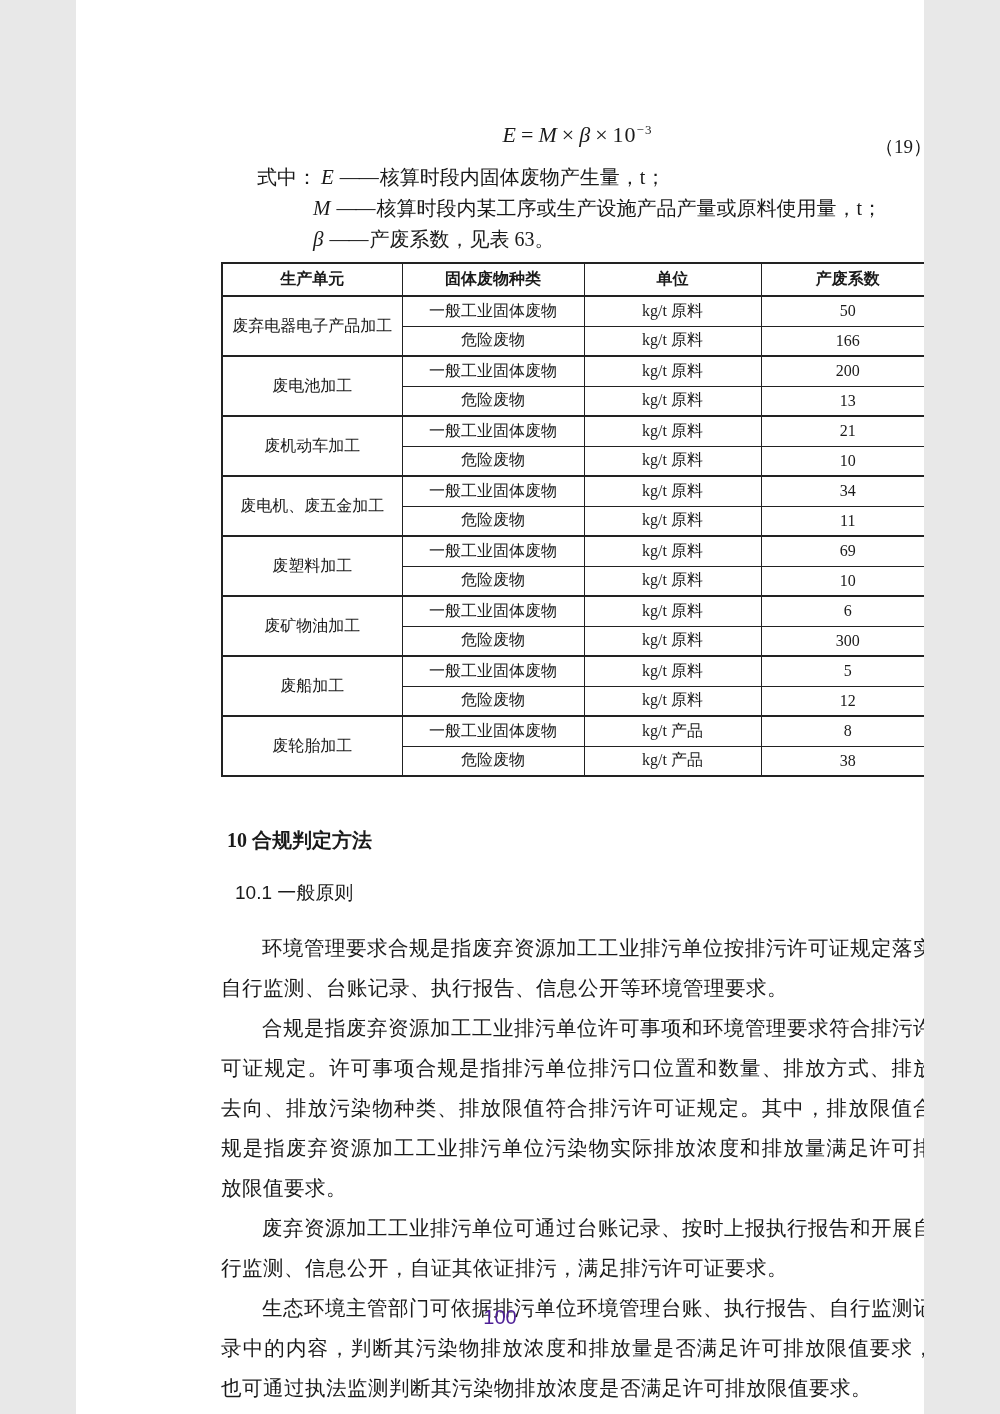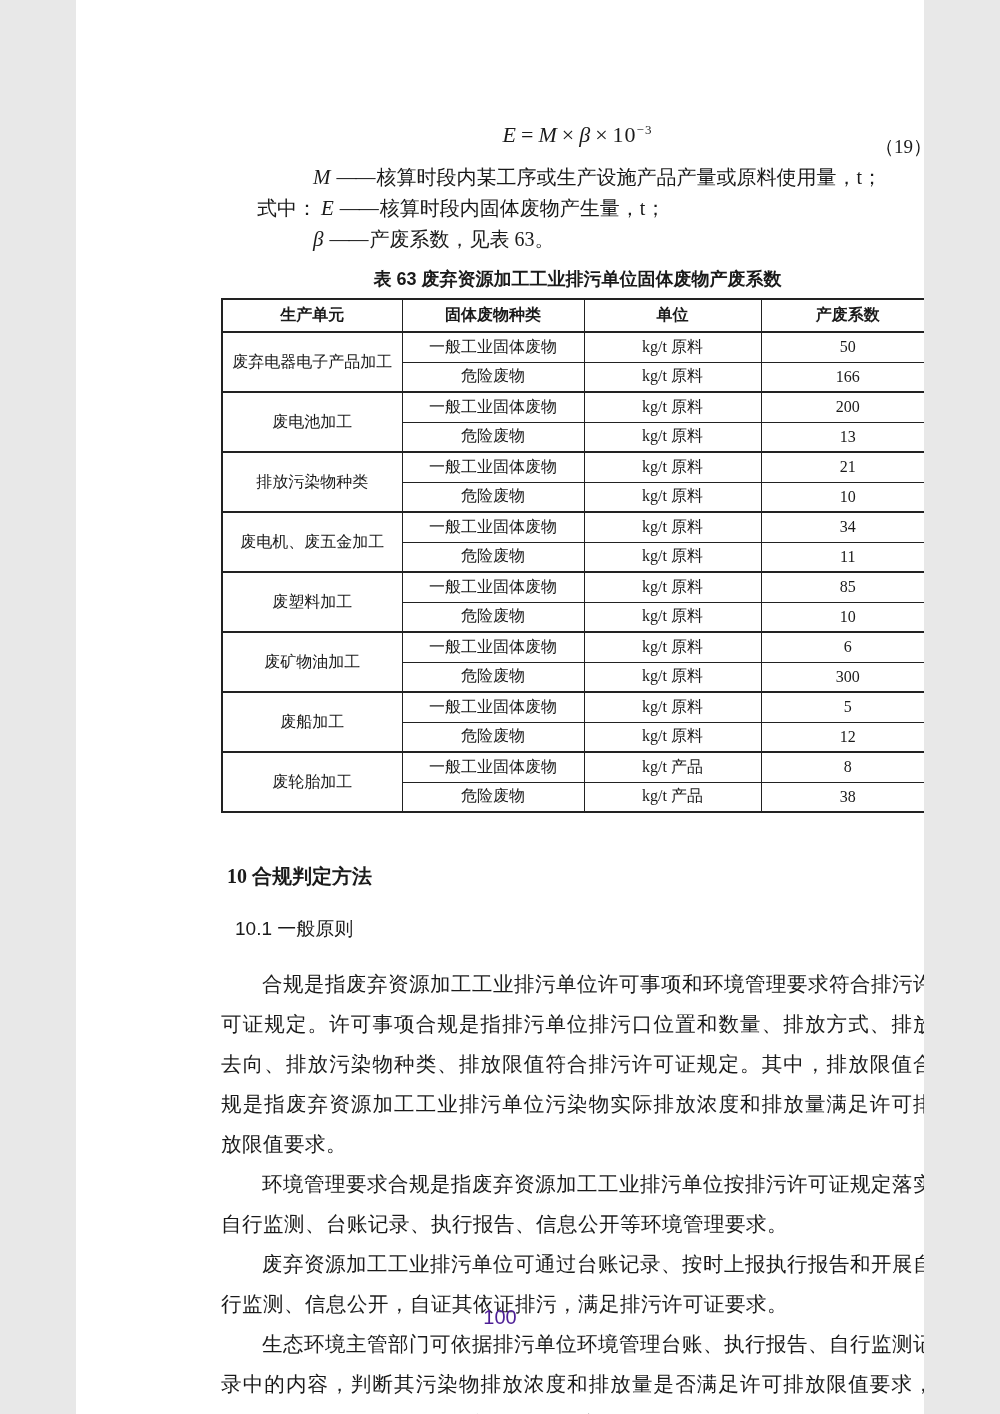--- a/index.html
+++ b/index.html
@@ -136,32 +136,31 @@
   <div class="content">
 
     <div class="formula-row">
       <span class="equation">
         <span class="mvar">E</span><span class="op">=</span><span class="mvar">M</span><span class="op">×</span><span class="mvar">β</span><span class="op">×</span><span>10</span><sup>−3</sup>
       </span>
       <span class="eq-number">（19）</span>
     </div>
 
     <div class="defs">
+      <div class="def-line first">
+        <span class="intro">式中：</span><span class="mvar sym">E</span><span class="dash">——</span><span>核算时段内固体废物产生量，t；</span>
+      </div>
       <div class="def-line cont">
         <span class="mvar sym">M</span><span class="dash">——</span><span>核算时段内某工序或生产设施产品产量或原料使用量，t；</span>
-      </div>
-      <div class="def-line first">
-        <span class="intro">式中：</span><span class="mvar sym">E</span><span class="dash">——</span><span>核算时段内固体废物产生量，t；</span>
       </div>
       <div class="def-line cont">
         <span class="mvar sym">β</span><span class="dash">——</span><span>产废系数，见表 63。</span>
       </div>
     </div>
 
-    <div class="table-title">表 63 废弃资源加工工业排污单位固体废物产废系数</div>
     <table class="data">
       <colgroup>
         <col class="c1">
           <col class="c2">
           <col class="c3">
           <col class="c4">
       </colgroup>
       <thead>
         <tr>
           <th>生产单元</th>
@@ -187,21 +186,21 @@
             <td>一般工业固体废物</td>
             <td>kg/t 原料</td>
             <td>200</td>
           </tr>
           <tr>
             <td>危险废物</td>
             <td>kg/t 原料</td>
             <td>13</td>
           </tr>
           <tr class="group-start">
-            <td rowspan="2">排放污染物种类</td>
+            <td rowspan="2">废机动车加工</td>
             <td>一般工业固体废物</td>
             <td>kg/t 原料</td>
             <td>21</td>
           </tr>
           <tr>
             <td>危险废物</td>
             <td>kg/t 原料</td>
             <td>10</td>
           </tr>
           <tr class="group-start">
@@ -212,21 +211,21 @@
           </tr>
           <tr>
             <td>危险废物</td>
             <td>kg/t 原料</td>
             <td>11</td>
           </tr>
           <tr class="group-start">
             <td rowspan="2">废塑料加工</td>
             <td>一般工业固体废物</td>
             <td>kg/t 原料</td>
-            <td>85</td>
+            <td>69</td>
           </tr>
           <tr>
             <td>危险废物</td>
             <td>kg/t 原料</td>
             <td>10</td>
           </tr>
           <tr class="group-start">
             <td rowspan="2">废矿物油加工</td>
             <td>一般工业固体废物</td>
             <td>kg/t 原料</td>
@@ -259,21 +258,21 @@
             <td>kg/t 产品</td>
             <td>38</td>
           </tr>
         </tbody>
     </table>
 
     <div class="h-sec">10 合规判定方法</div>
     <div class="h-sub">10.1 一般原则</div>
 
     <div class="body-text">
+      <p>环境管理要求合规是指废弃资源加工工业排污单位按排污许可证规定落实自行监测、台账记录、执行报告、信息公开等环境管理要求。</p>
       <p>合规是指废弃资源加工工业排污单位许可事项和环境管理要求符合排污许可证规定。许可事项合规是指排污单位排污口位置和数量、排放方式、排放去向、排放污染物种类、排放限值符合排污许可证规定。其中，排放限值合规是指废弃资源加工工业排污单位污染物实际排放浓度和排放量满足许可排放限值要求。</p>
-      <p>环境管理要求合规是指废弃资源加工工业排污单位按排污许可证规定落实自行监测、台账记录、执行报告、信息公开等环境管理要求。</p>
       <p>废弃资源加工工业排污单位可通过台账记录、按时上报执行报告和开展自行监测、信息公开，自证其依证排污，满足排污许可证要求。</p>
       <p>生态环境主管部门可依据排污单位环境管理台账、执行报告、自行监测记录中的内容，判断其污染物排放浓度和排放量是否满足许可排放限值要求，也可通过执法监测判断其污染物排放浓度是否满足许可排放限值要求。</p>
     </div>
   </div>
 
   <div class="page-footer">100</div>
 </div>
 
 </body></html>

